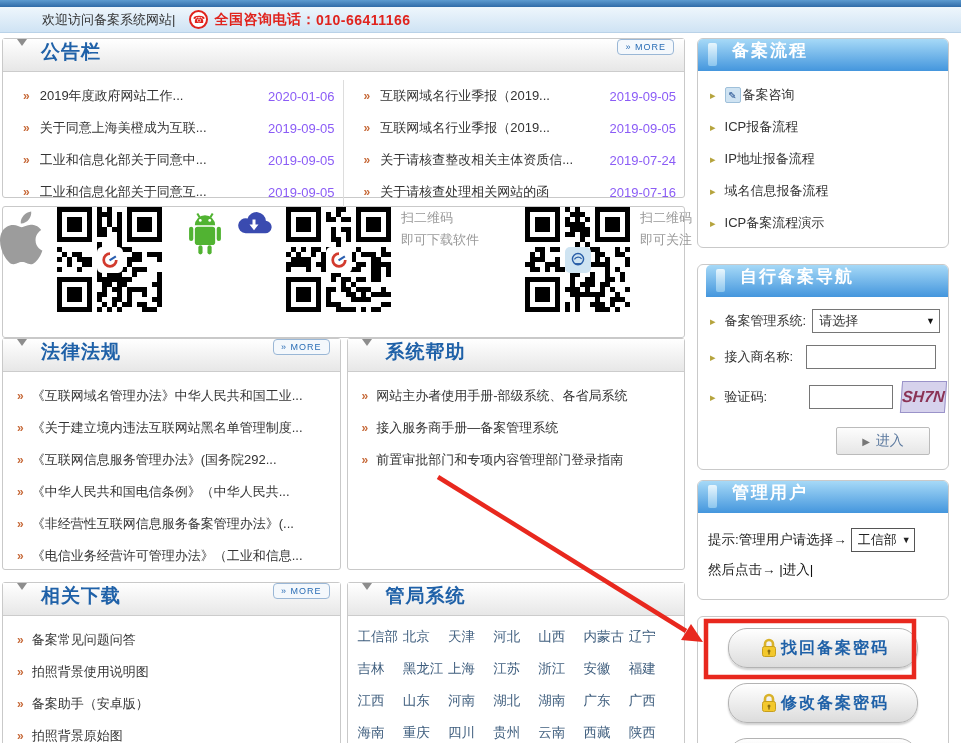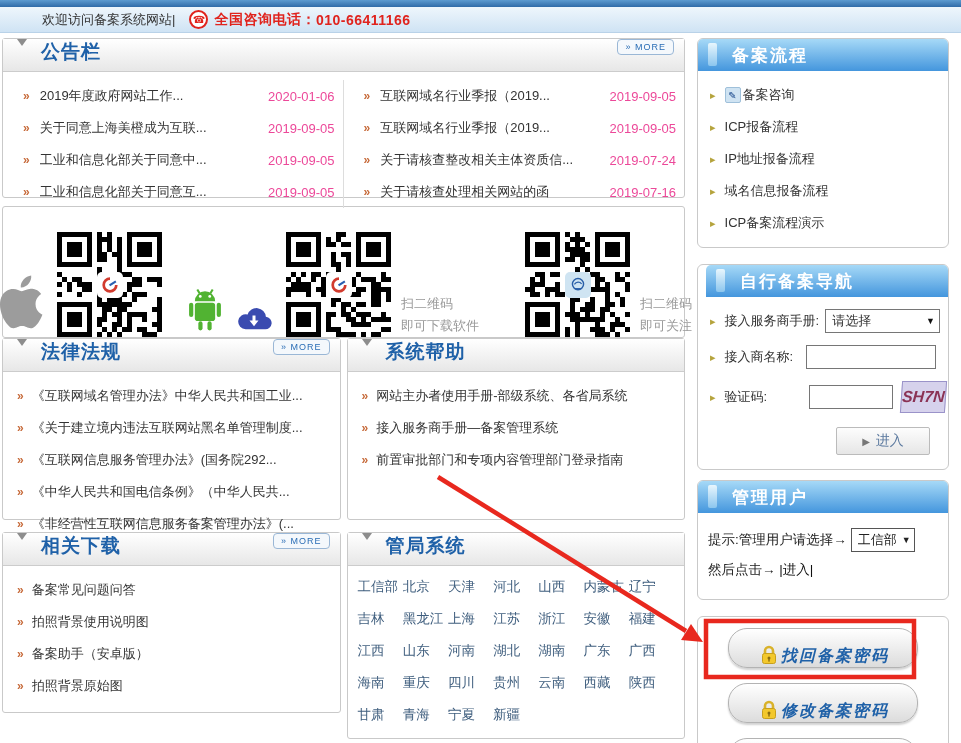--- a/index.html
+++ b/index.html
@@ -26,43 +26,43 @@
   .ltitle{color:#1f61a8;font-size:19px;font-weight:bold;letter-spacing:1px;}
   .more{margin-left:auto;font-size:9px;color:#2a6db5;border:1px solid #9ab7d6;border-radius:4px;
         padding:2px 7px;background:#f4f8fc;letter-spacing:1px;cursor:pointer;white-space:nowrap;}
   
   .ann-body{display:flex;padding:8px 0 6px;}
   .ann-col{width:50%;box-sizing:border-box;}
   .ann-col.first{border-right:1px solid #ddd;}
   .item{display:flex;align-items:center;padding:7px 8px 7px 0;font-size:13px;}
   .blt{color:#c76b3b;font-weight:bold;margin:0 10px 0 20px;font-size:12px;flex:none;}
   .itxt{color:#333;flex:1;white-space:nowrap;overflow:hidden;}
-  .idate{color:#ec4899;margin-left:8px;flex:none;}
-  
-  .qrrow{margin-top:8px;height:132px;display:flex;align-items:flex-end;padding:0 8px 0 0;}
+  .idate{color:#8b5cf6;margin-left:8px;flex:none;}
+  
+  .qrrow{margin-top:8px;height:132px;display:flex;align-items:flex-start;padding:0 8px 0 0;}
   .qrwrap{position:relative;flex:none;}
   .qrlogo{position:absolute;left:50%;top:50%;transform:translate(-50%,-50%);width:26px;height:26px;
           background:#fff;border-radius:5px;display:flex;align-items:center;justify-content:center;}
   .qrlogo.blue{background:#cfe4f2;}
   .qrcap{font-size:13px;color:#999;line-height:22px;margin-left:10px;flex:none;}
   
   .row2{display:flex;gap:6px;margin-top:0;}
   .row2 .box{flex:1;}
   .lawlist{padding:8px 6px 10px;}
   .lawlist .item{padding:7px 4px 7px 0;}
   .lawlist .blt{margin:0 8px 0 8px;}
   .row3{display:flex;gap:6px;margin-top:12px;align-items:flex-start;}
   .row3 .box{flex:1;}
   .bureau-grid{display:grid;grid-template-columns:repeat(7,1fr);padding:12px 10px 14px;row-gap:14px;
                font-size:13.5px;color:#3f5e7e;}
   .bureau-grid span{cursor:pointer;white-space:nowrap;}
   
   .sbox{border:1px solid #c9c9c9;border-radius:6px;background:#fff;box-sizing:border-box;}
   .shead{height:32px;border-radius:5px 5px 0 0;background:linear-gradient(#a6d9f7,#4496dd);
-         display:flex;align-items:center;color:#fff;font-weight:bold;font-size:17px;
+         display:flex;align-items:flex-start;color:#fff;font-weight:bold;font-size:17px;
          padding-left:34px;position:relative;letter-spacing:2px;}
   .shead::before{content:"";position:absolute;left:10px;top:4px;width:9px;height:23px;
                  background:linear-gradient(#e8f6fd,#8cc6ee);border-radius:2px;}
   .sitem{display:flex;align-items:center;padding:7px 12px;font-size:13px;color:#333;}
   .sblt{color:#b5a33c;margin-right:9px;font-size:11px;flex:none;}
   .edit-ico{width:14px;height:14px;background:#cfe3f2;border:1px solid #9fc0da;border-radius:2px;
             display:inline-flex;align-items:center;justify-content:center;font-size:10px;color:#16458a;
             margin-right:2px;}
   
   .form{padding:12px 8px 12px 4px;}
@@ -82,22 +82,22 @@
   
   .admin-body{padding:12px 10px 14px;font-size:13.5px;color:#222;line-height:30px;}
   .inline-sel{display:inline-flex;align-items:center;border:1px solid #555;height:22px;padding:0 3px 0 6px;
               background:#fff;font-size:13px;vertical-align:middle;cursor:pointer;margin-left:4px;}
   .inline-sel .caret{font-size:9px;margin-left:5px;}
   .enter-link{cursor:pointer;color:#111;}
   
   .actions{padding:11px 0 12px;display:flex;flex-direction:column;align-items:center;gap:15px;}
   .abtn{width:188px;height:38px;border:1px solid #b3b3b3;border-radius:19px;
         background:linear-gradient(#ffffff,#dcdcdc);box-shadow:0 2px 2px rgba(0,0,0,.18);
-        display:flex;align-items:flex-end;justify-content:center;color:#1f61a8;
-        font-weight:bold;font-size:16px;cursor:pointer;letter-spacing:2px;font-style:italic;}
+        display:flex;align-items:center;justify-content:center;color:#1f61a8;
+        font-weight:bold;font-size:16px;cursor:pointer;letter-spacing:2px;}
   .abtn svg{flex:none;}
   
   .overlay{position:absolute;left:0;top:0;width:961px;height:743px;pointer-events:none;z-index:50;}
 </style>
 </head>
 <body>
 
 <div class="topstrip"></div>
 <div class="topbar">
   <span>欢迎访问备案系统网站|</span>
@@ -630,21 +630,21 @@
               <rect x="6" y="13.4" width="8" height="1.2" fill="#2a5fa8"></rect>
             </svg>
         </span>
       </span>
       <span class="qrcap">
         <span>扫二维码</span><br>
         <span>即可关注</span>
       </span>
     </div>
 
-    <div class="row2" style="margin-top:0;height:182px;">
+    <div class="row2" style="margin-top:0;height:232px;">
       <div class="box">
         <div class="lhead">
           <span class="tri"></span>
           <span class="ltitle">法律法规</span>
           <span class="more">» MORE</span>
         </div>
         <div class="lawlist">
           <div class="item">
               <span class="blt">»</span>
               <span class="itxt">《互联网域名管理办法》中华人民共和国工业...</span>
@@ -793,21 +793,21 @@
       </div>
     </div>
 
     <div class="sbox" style="margin-bottom:10px;padding-left:8px;">
       <div class="shead">
         <span>自行备案导航</span>
       </div>
       <div class="form">
         <div class="frow">
           <span class="sblt">▸</span>
-          <span class="flabel">接入服务商手册:</span>
+          <span class="flabel">备案管理系统:</span>
           <span class="sel" style="width:128px;margin-left:6px;gap:12px;">
             <span>请选择</span>
             <span class="caret">▼</span>
           </span>
         </div>
         <div class="frow">
           <span class="sblt">▸</span>
           <span class="flabel">接入商名称:</span>
           <input class="tinput" style="margin-left: 13px;">
         </div>

